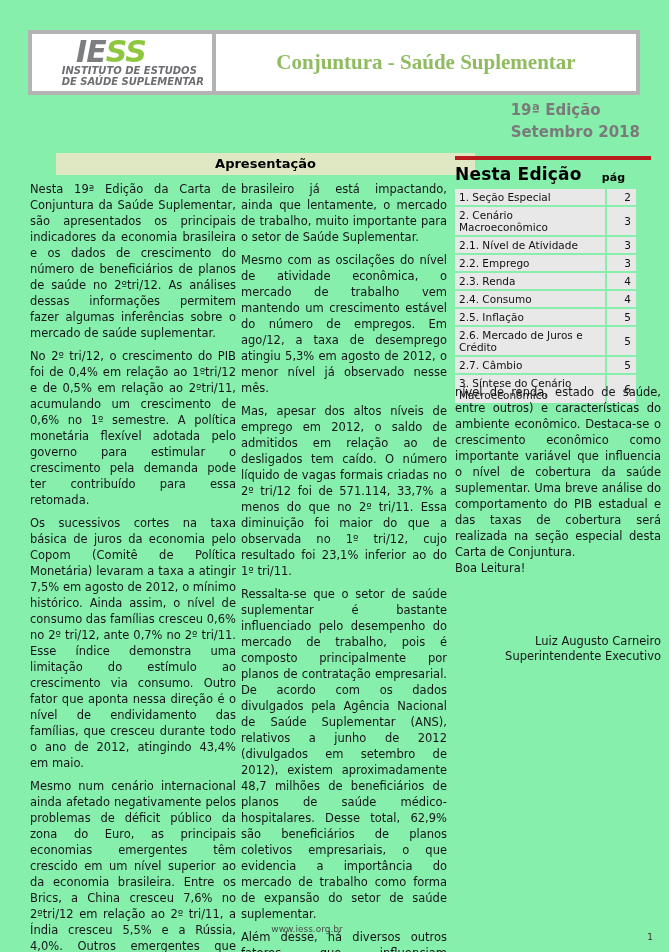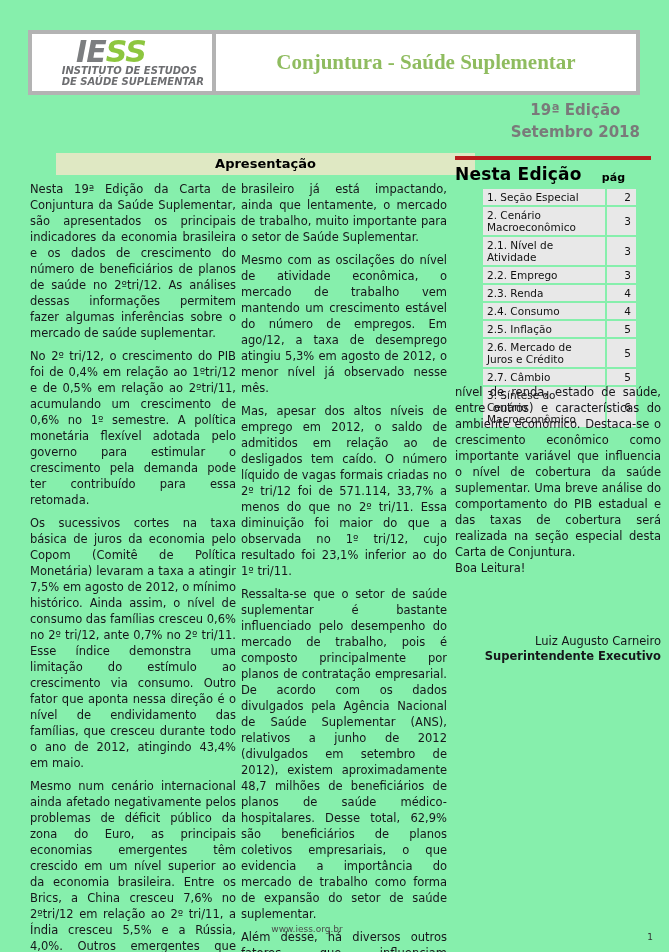--- a/index.html
+++ b/index.html
@@ -10,50 +10,50 @@
   .header-box { position:absolute; left:28px; top:30px; width:612px; height:65px;
     border:4px solid #b3b3b3; box-sizing:border-box; display:flex; background:#fff; }
   .logo-cell { width:184px; border-right:4px solid #b3b3b3; box-sizing:border-box; position:relative; }
   .logo-text { position:absolute; left:44px; top:2px; font-size:30px; font-weight:bold; font-style:italic; letter-spacing:-1px; line-height:32px; }
   .logo-text .ie { color:#7c7e80; }
   .logo-text .ss { color:#8dc63f; }
   .logo-sub { position:absolute; right:8px; bottom:4px; text-align:left; font-size:10px; line-height:10.5px; font-style:italic; font-weight:bold; color:#6d6e71; }
   .title-cell { flex:1; display:flex; align-items:center; justify-content:center;
     color:#8fbc5f; font-size:21px; font-weight:bold;font-family:Liberation Serif, serif; }
 
-  .edition { position:absolute; right:29px; top:99px; text-align:center; color:#7a7a7a; font-weight:bold; font-size:15px; line-height:22px; }
+  .edition { position:absolute; right:29px; top:99px; text-align:left; color:#7a7a7a; font-weight:bold; font-size:15px; line-height:22px; }
 
   
   .presentation-bar { position:absolute; left:28px; top:153px; width:419px; height:22px;
     background:#dfe8c3; color:#000; font-weight:bold; font-size:13px; text-align:center; line-height:22px;margin-left:28px; }
 
   
   .col { position:absolute; top:181px; width:206px; font-size:11.5px; line-height:16px;
     text-align:justify; color:#16161a; }
   .col-left { left:30px; }
   .col-mid  { left:241px; }
   .para { margin:0 0 7px 0; }
 
   
   .toc { position:absolute; left:455px; top:156px; width:196px; }
   .toc-head { border-top:4px solid #b91c1c; padding:4px 0 5px 0; display:flex; justify-content:space-between; align-items:flex-end; }
   .toc-title { font-size:17px; font-weight:bold; color:#000; letter-spacing:0.2px; }
   .toc-pag { font-size:11px; font-weight:bold; color:#000; padding-right:26px; }
   .toc-rows { width:181px; }
   .toc-row { display:flex; margin-bottom:2px; cursor:pointer; }
-  .toc-row-label { flex:1; background:#e8e8e8; font-size:10.5px; line-height:12px; padding:2px 12px 2px 4px; color:#111;margin-left:28px; }
+  .toc-row-label { flex:1; background:#e8e8e8; font-size:10.5px; line-height:12px; padding:2px 12px 2px 4px; color:#111; }
   .toc-row-page { width:24px; background:#e8e8e8; margin-left:2px; display:flex; align-items:center; justify-content:flex-end; padding-right:5px; font-size:10.5px; color:#111; }
 
   
   .sidebar-note { position:absolute; left:455px; top:384px; width:206px; font-size:11.5px; line-height:16px; text-align:justify; color:#16161a; }
   .closing { margin-top:24px; text-align:left; }
   .sidebar-note p { margin:0; }
 
   .signature { position:absolute; left:455px; top:634px; width:206px; text-align:right; font-size:11.5px; line-height:15px; color:#16161a; }
-  .sig-role { font-weight:bold; }
+  .sig-role { font-weight:normal; }
 
   
   .footer-url { position:absolute; left:0; top:924px; width:614px; text-align:center; font-size:9px; color:#4a4a4a; }
   .footer-page { position:absolute; right:16px; top:932px; font-size:9px; color:#333; }
 </style>
 </head>
 <body>
 
 <div class="page">
 

